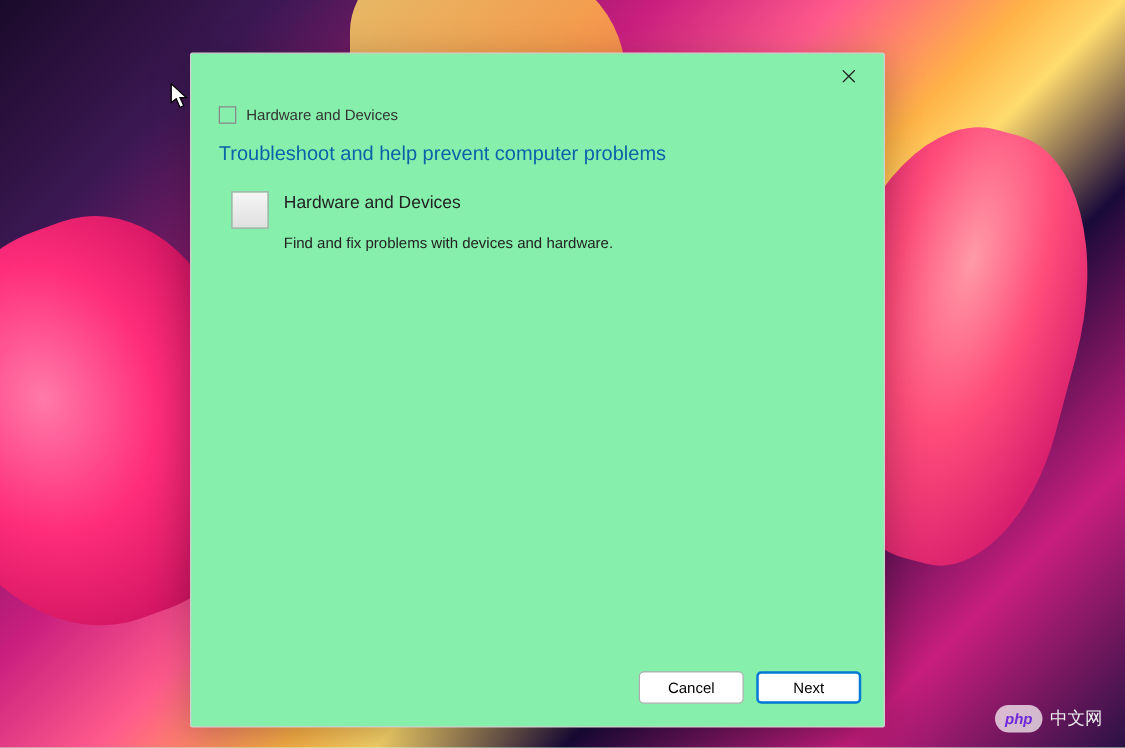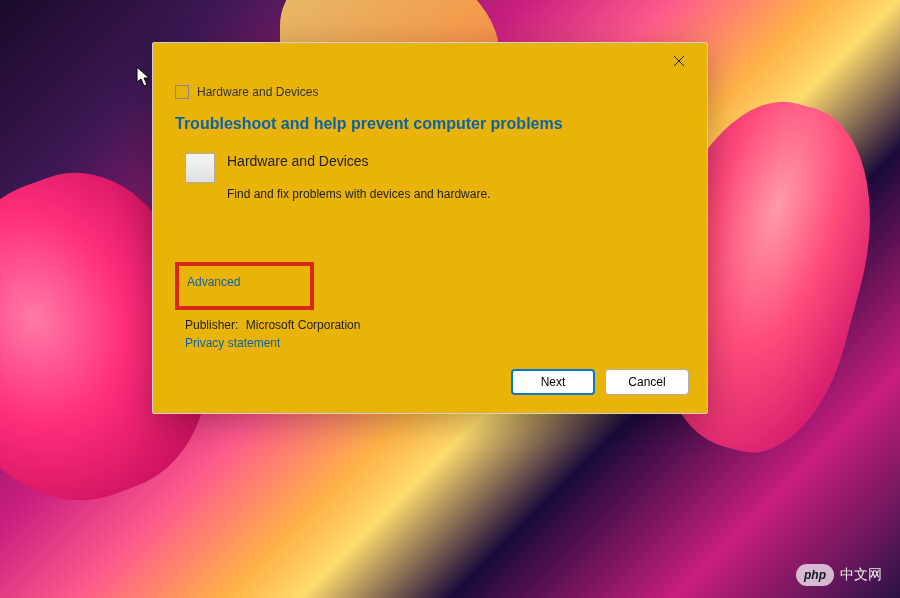--- a/index.html
+++ b/index.html
@@ -46,22 +46,22 @@
       left: 136px;
       top: 66px;
       z-index: 100;
     }
     .cursor svg { width: 16px; height: 22px; }
     .dialog {
       position: absolute;
       left: 152px;
       top: 42px;
       width: 556px;
-      height: 372px;
-      background: #eab308;
+      height: 540px;
+      background: #86efac;
       border: 1px solid #cfcfcf;
       border-radius: 2px;
       box-shadow: 0 8px 32px rgba(0,0,0,0.25);
     }
     .titlebar {
       height: 36px;
       display: flex;
       align-items: center;
       justify-content: flex-end;
       padding: 0 6px;
@@ -85,21 +85,21 @@
       width: 14px;
       height: 14px;
       border: 1px solid #888;
       display: inline-block;
     }
     .header-title { font-size: 12px; color: #333; }
     .content { padding: 16px 22px 0 22px; }
     .main-heading {
       font-size: 16px;
       color: #0a63a8;
-      font-weight: 700;
+      font-weight: 400;
       margin-bottom: 20px;
     }
     .section-row { display: flex; gap: 12px; align-items: flex-start; padding-left: 10px; }
     .device-icon {
       width: 30px;
       height: 30px;
       border: 1px solid #aaa;
       background: linear-gradient(180deg, #f5f5f5 0%, #e0e0e0 100%);
       flex-shrink: 0;
     }
@@ -142,21 +142,21 @@
     .watermark {
       position: absolute;
       right: 18px;
       bottom: 12px;
       display: flex;
       align-items: center;
       gap: 6px;
     }
     .watermark-badge {
       background: rgba(255,255,255,0.7);
-      color: #0f172a;
+      color: #6d28d9;
       font-weight: 700;
       font-size: 12px;
       padding: 4px 8px;
       border-radius: 12px;
       font-style: italic;
     }
     .watermark-text { color: #eee; font-size: 14px; }
   </style>
 </head>
 <body>
@@ -190,33 +190,23 @@
     <div class="main-heading">Troubleshoot and help prevent computer problems</div>
     <div class="section-row">
       <div class="device-icon"></div>
       <div>
         <div class="section-heading">Hardware and Devices</div>
         <div class="section-description">Find and fix problems with devices and hardware.</div>
       </div>
     </div>
   </div>
 
-  <div class="footer-area">
-    <div class="advanced-box">
-      <span class="advanced-link">Advanced</span>
-    </div>
-    <div class="publisher-row">
-      <span class="publisher-label">Publisher:</span>
-      <span class="publisher-value">Microsoft Corporation</span>
-    </div>
-    <span class="privacy-link">Privacy statement</span>
-  </div>
 
   <div class="button-bar">
+    <button class="btn">Cancel</button>
     <button class="btn btn-primary">Next</button>
-    <button class="btn">Cancel</button>
   </div>
 </div>
 
 <div class="watermark">
   <span class="watermark-badge">php</span>
   <span class="watermark-text">中文网</span>
 </div>
 
 </body></html>

